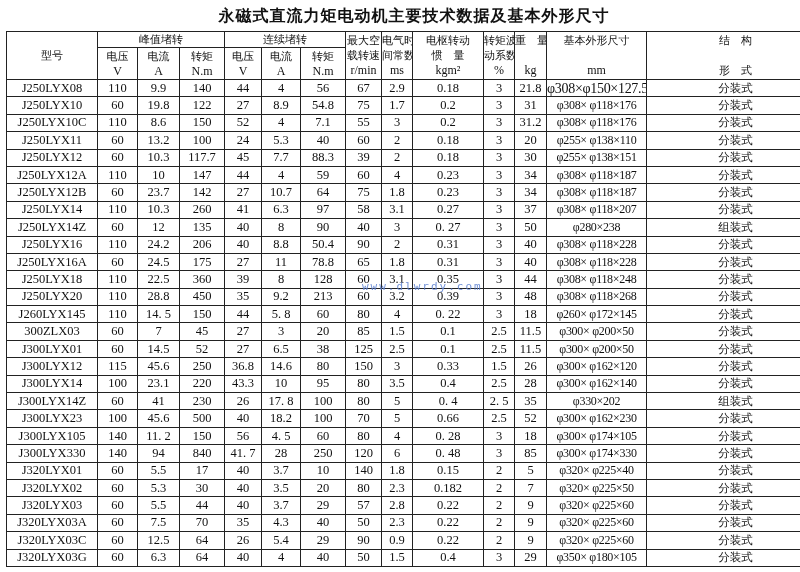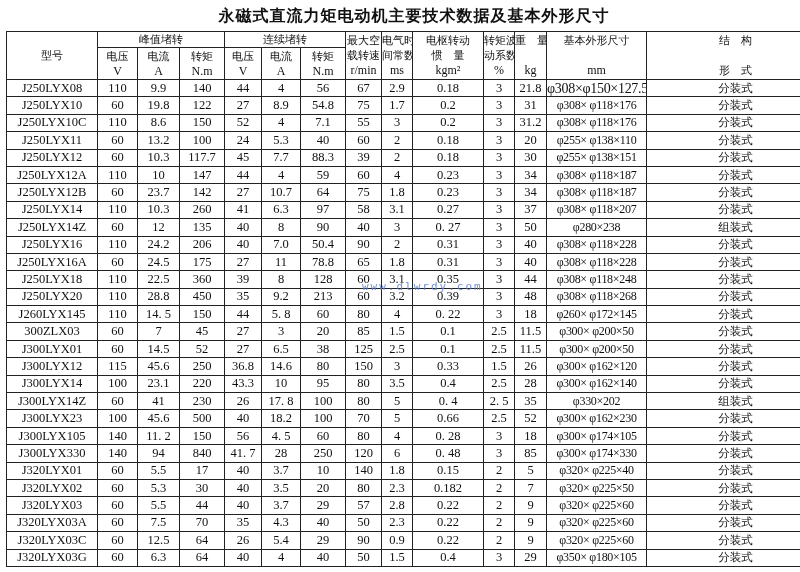--- a/index.html
+++ b/index.html
@@ -250,21 +250,21 @@
         <td>50</td>
         <td class="dims">φ280×238</td>
         <td class="struct">组装式</td>
       </tr>
       <tr>
         <td class="model">J250LYX16</td>
         <td>110</td>
         <td>24.2</td>
         <td>206</td>
         <td>40</td>
-        <td>7.0</td>
+        <td>8.8</td>
         <td>50.4</td>
         <td>90</td>
         <td>2</td>
         <td>0.31</td>
         <td>3</td>
         <td>40</td>
         <td class="dims">φ308× φ118×228</td>
         <td class="struct">分装式</td>
       </tr>
       <tr>

